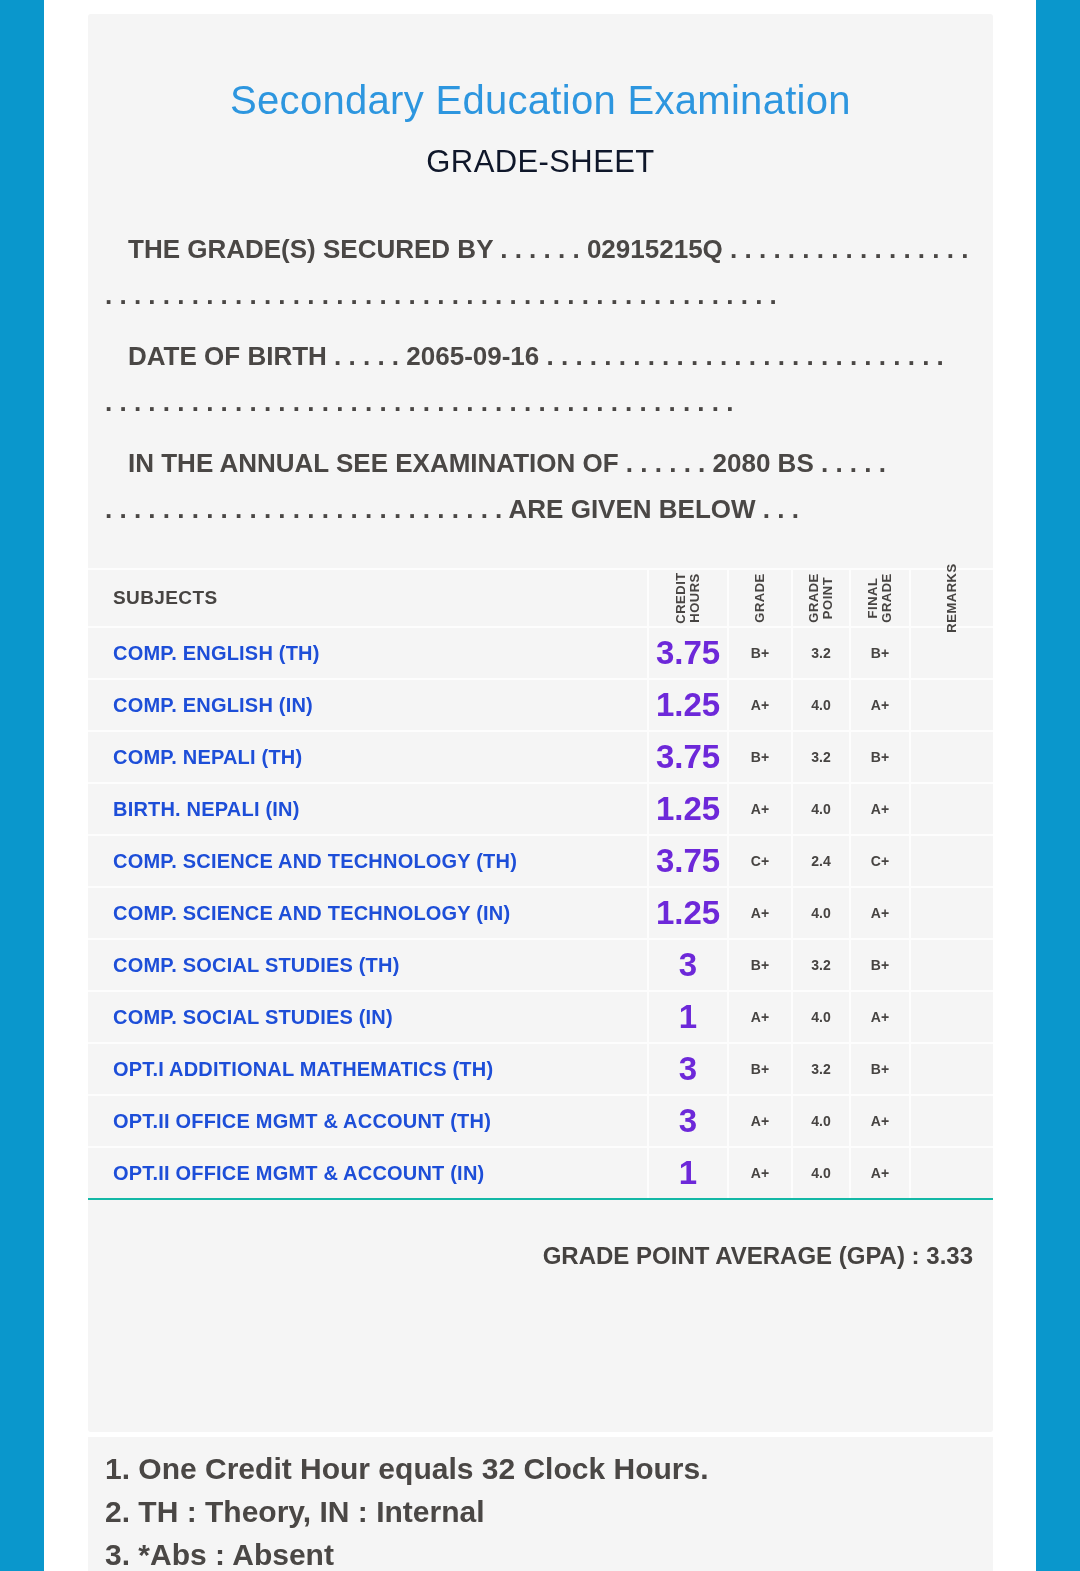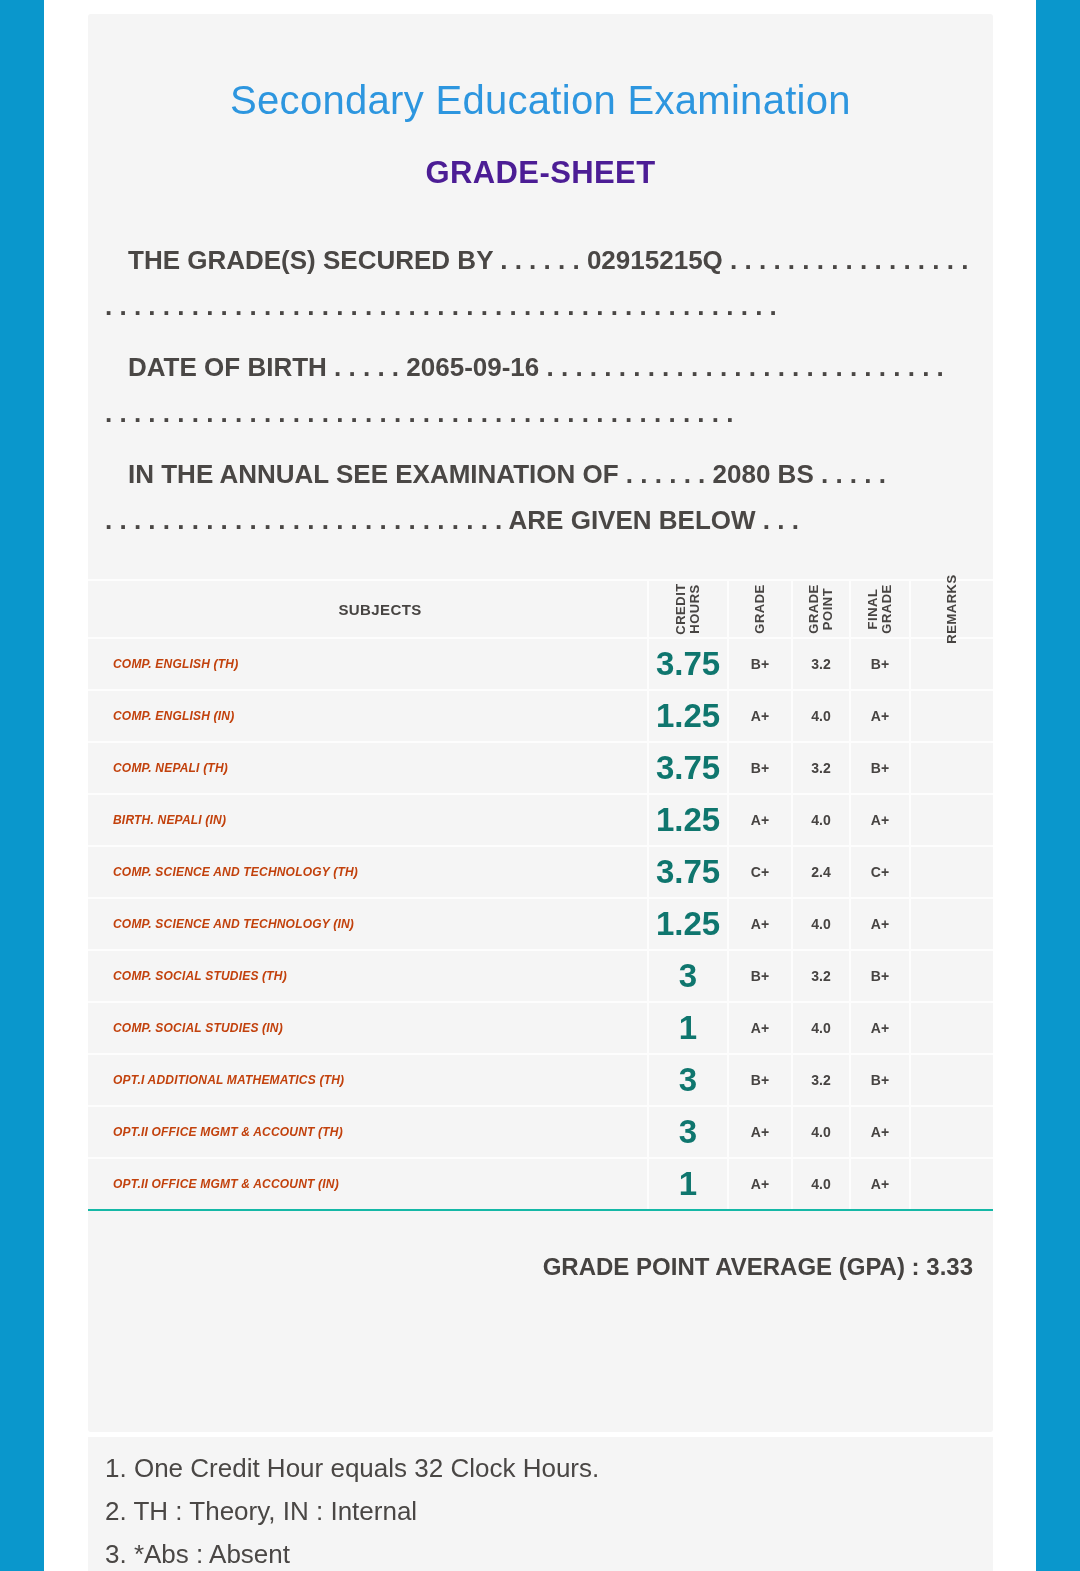--- a/index.html
+++ b/index.html
@@ -14,54 +14,54 @@
 
   .card { position:absolute; left:88px; width:905px; background:#F5F5F5; }
   .card-main  { top:14px; height:1418px; border-radius:3px; }
   .card-notes { top:1437px; height:134px; }
 
   .title {
     padding-top:64px; text-align:center;
     font-size:40px; font-weight:400; color:#2D96DF; letter-spacing:0.3px;
   }
   .subtitle {
-    margin-top:32px; text-align:center;
-    font-size:31px; font-weight:700; color:#4c1d95; letter-spacing:0.4px;
+    margin-top:21px; text-align:center;
+    font-size:31px; font-weight:400; color:#0f172a; letter-spacing:0.4px;
   }
 
   .para { margin-top:15px; padding:0 17px; font-size:26px; font-weight:700; color:#4A4745; }
   .para-first { margin-top:46px; }
   .para .ln { line-height:46px; white-space:nowrap; overflow:hidden; }
   .para .ln-first { padding-left:23px; }
 
   .gtable { width:100%; border-collapse:collapse; margin-top:36px; table-layout:fixed; }
   .gtable th, .gtable td { border-top:2px solid #FDFDFD; background:transparent; }
   .gtable th + th, .gtable td + td { border-left:2px solid #FDFDFD; }
   .gtable tr:last-child td { border-bottom:2px solid #14b8a6; }
 
   .hrow th { height:58px; position:relative; font-weight:700; color:#474442; }
-  .th-subjects { text-align:center; padding-left:25px; font-size:15px; letter-spacing:0.4px; }
+  .th-subjects { text-align:left; padding-left:25px; font-size:19px; letter-spacing:0.4px; }
   .vh {
     position:absolute; inset:0; display:flex; align-items:center; justify-content:center;
     transform:rotate(-90deg); font-size:13px; line-height:14px;
     white-space:pre-line; text-align:center; letter-spacing:0.5px;
   }
 
   .drow td { height:52px; }
-  .td-subject { padding-left:25px; font-size:12px; font-weight:700; color:#c2410c; letter-spacing:0.2px;font-style:italic; }
-  .td-credit  { font-size:33px; font-weight:700; color:#0f766e; text-align:center; }
+  .td-subject { padding-left:25px; font-size:20px; font-weight:700; color:#1d4ed8; letter-spacing:0.2px; }
+  .td-credit  { font-size:33px; font-weight:700; color:#6d28d9; text-align:center; }
   .td-grade   { font-size:14px; font-weight:700; color:#474442; text-align:center; }
 
   .gpa-line {
     margin-top:42px; padding-right:20px; text-align:right;
     font-size:24px; font-weight:700; color:#454240;
   }
 
   .notes { padding:10px 17px 0 17px; }
-  .note  { font-size:26px; font-weight:400; color:#4A4745; line-height:43px; white-space:nowrap; overflow:hidden; }
+  .note  { font-size:30px; font-weight:700; color:#4A4745; line-height:43px; white-space:nowrap; overflow:hidden; }
 </style>
 </head>
 <body>
 
 <div class="page">
   <div class="band band-left"></div>
   <div class="band band-right"></div>
 
   <div class="card card-main">
     <div class="title">Secondary Education Examination</div>

